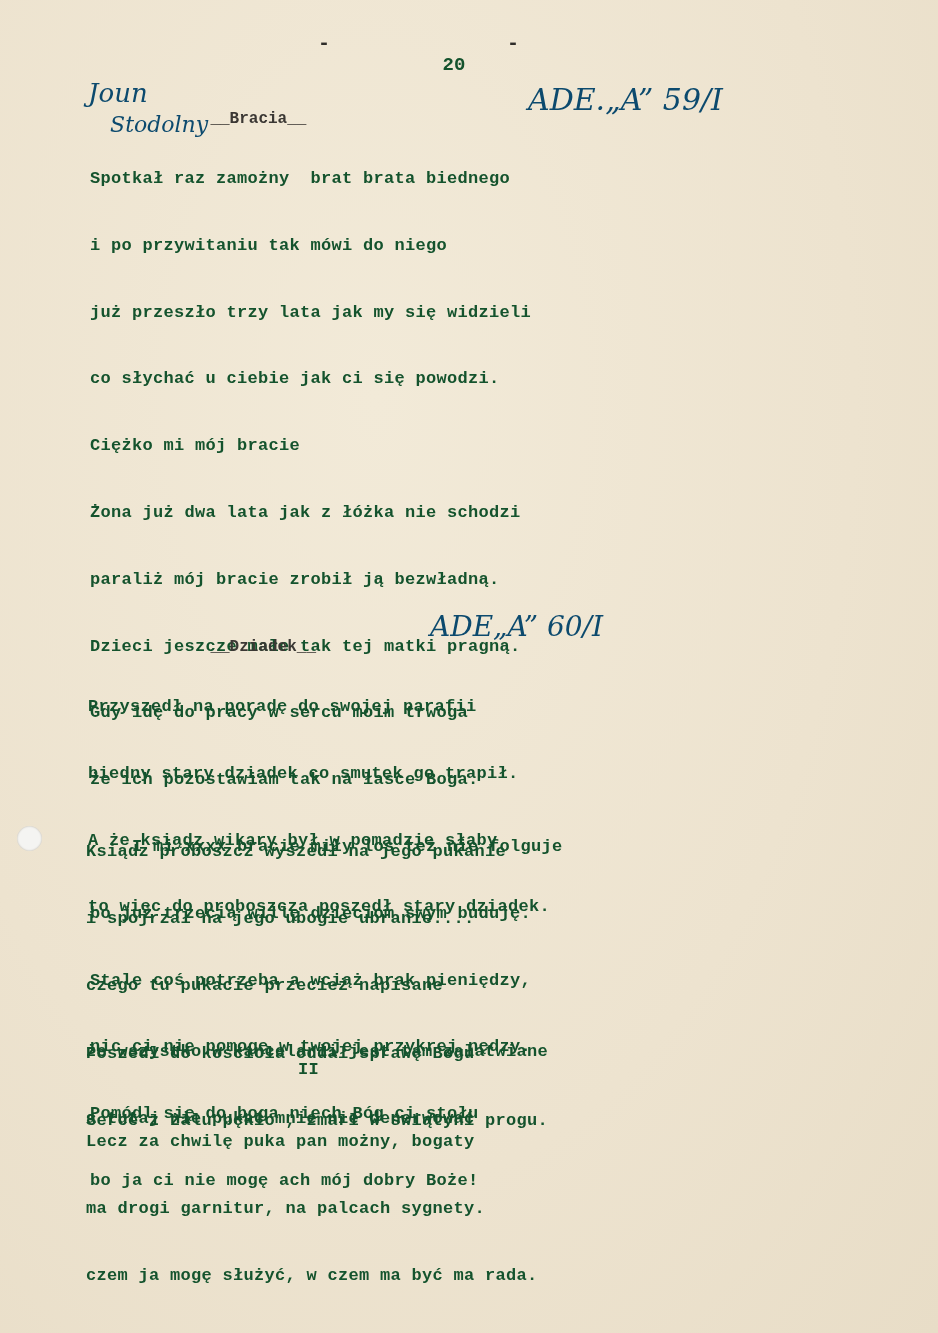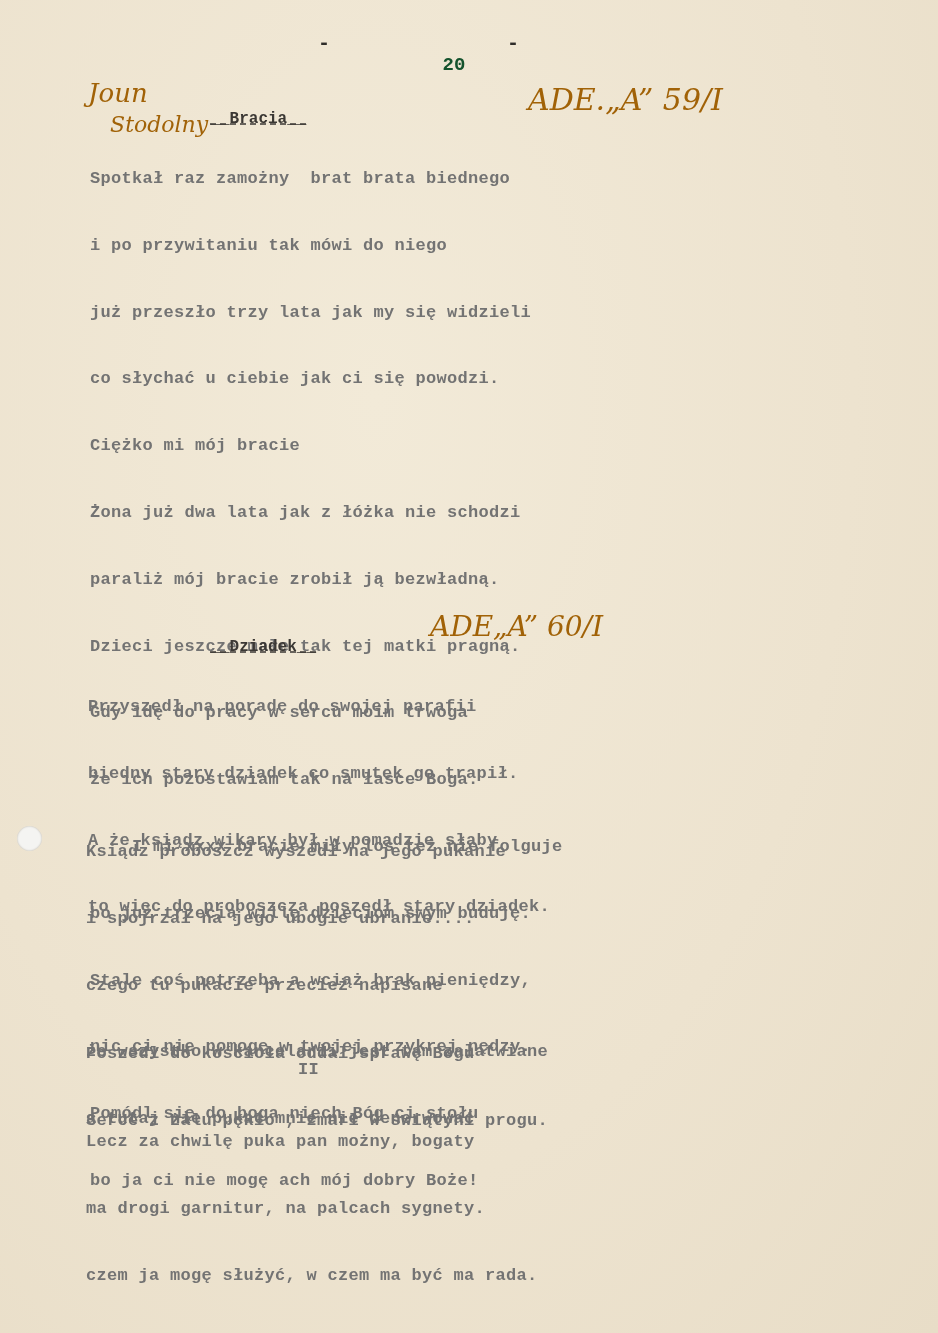--- a/index.html
+++ b/index.html
@@ -13,42 +13,42 @@
       overflow: hidden;
       background: #efe6d3;
       background-image: radial-gradient(ellipse at 40% 30%, #f2ead8 0%, #ede3cf 60%, #e8ddc7 100%);
       font-family: "Liberation Mono", "DejaVu Sans Mono", monospace;
       color: #3a3733;
     }
     .abs { position: absolute; white-space: pre; }
     .hand {
       font-family: "DejaVu Serif", "Liberation Serif", serif;
       font-style: italic;
-      color: #a16207;
+      color: #0c4a6e;
     }
     .typed {
       font-family: "Liberation Mono", "DejaVu Sans Mono", monospace;
       font-size: 17px;
       font-weight: bold;
-      color: #737373;
+      color: #14532d;
       letter-spacing: 0.3px;
     }
     .page-number {
       font-size: 19px;
       font-weight: bold;
       color: #2f2d2a;
     }
     .page-number .handnum { color: #14532d; text-align: center; }
     .dash { font-size: 20px; font-weight: bold; color: #2f2d2a; }
     .title {
       font-size: 16px;
       font-weight: bold;
       color: #3b3834;
     }
-    .title .u { text-decoration: underline; text-decoration-style: dashed; }
+    .title .u { text-decoration-style: dashed; }
     .line { line-height: 28.8px; }
     .punch-hole {
       position: absolute;
       left: 17px;
       top: 826px;
       width: 25px;
       height: 25px;
       border-radius: 50%;
       background: #f4f4f2;
       box-shadow: inset 0 0 2px #b8b2a6;

